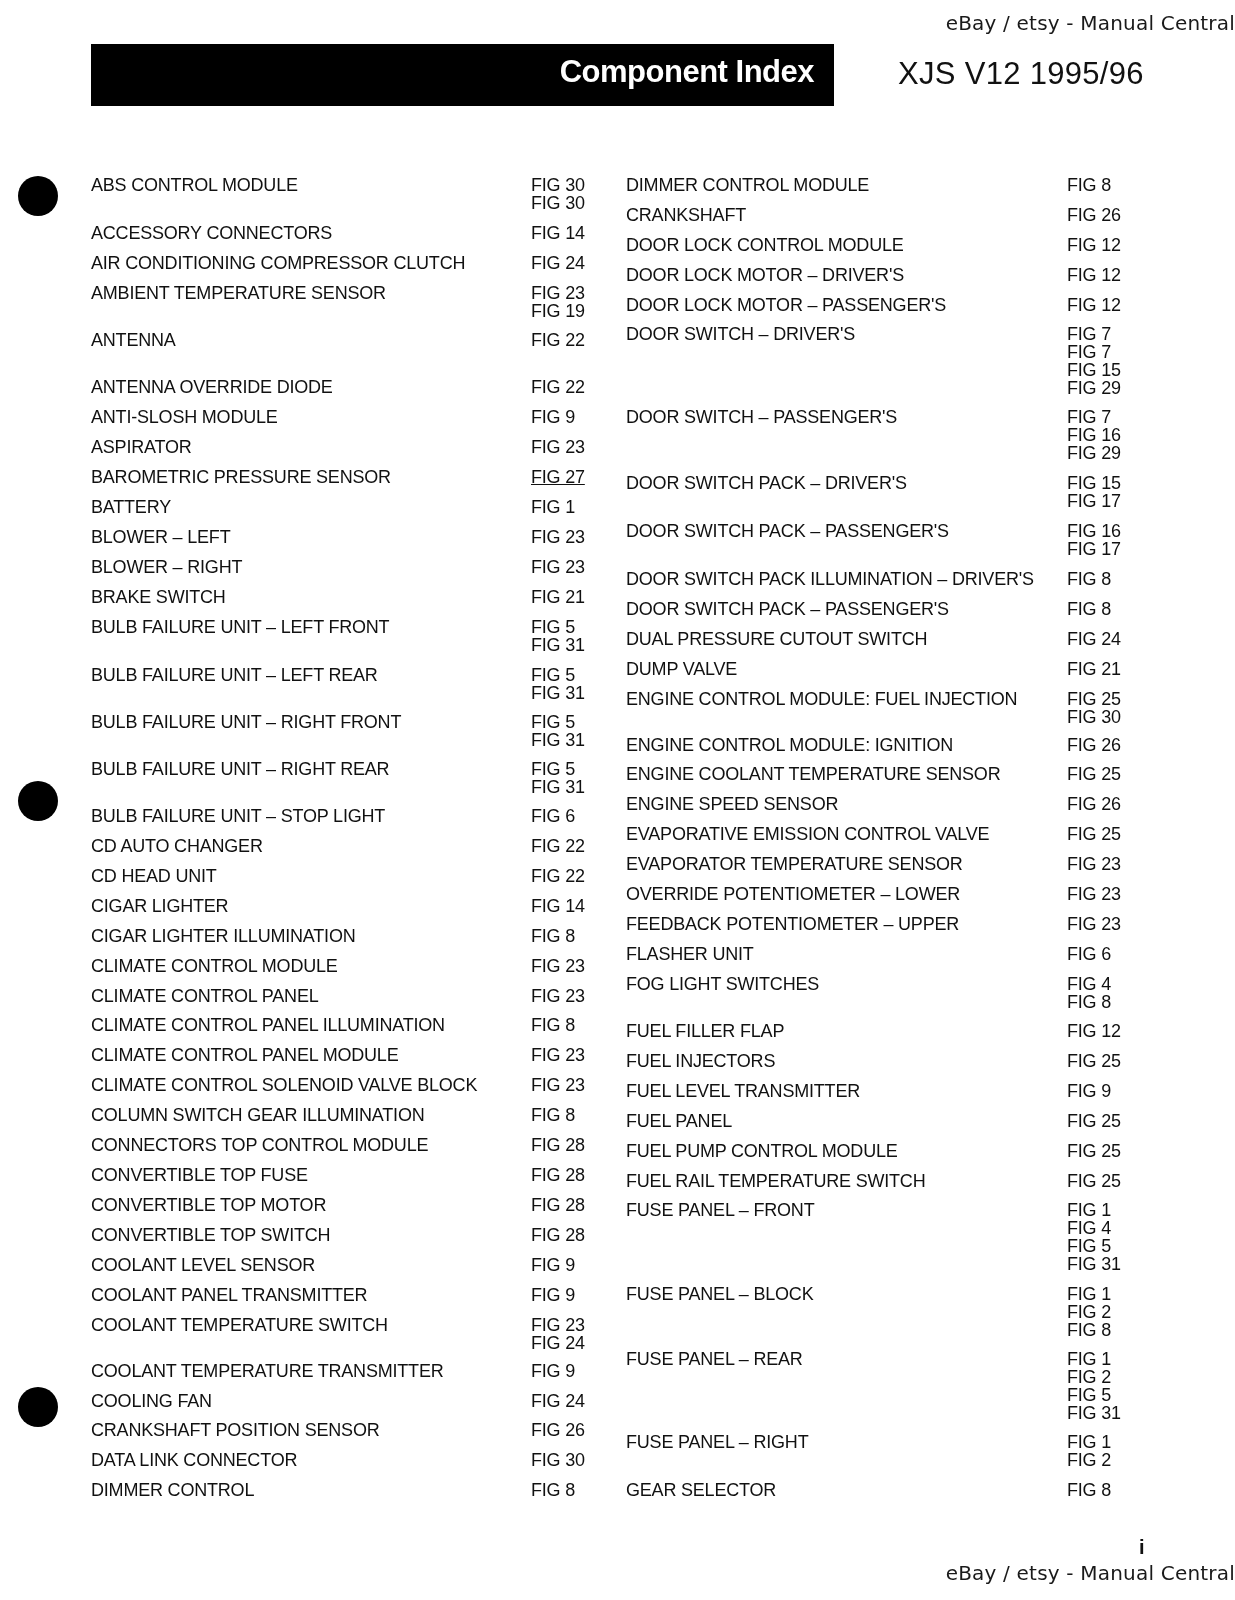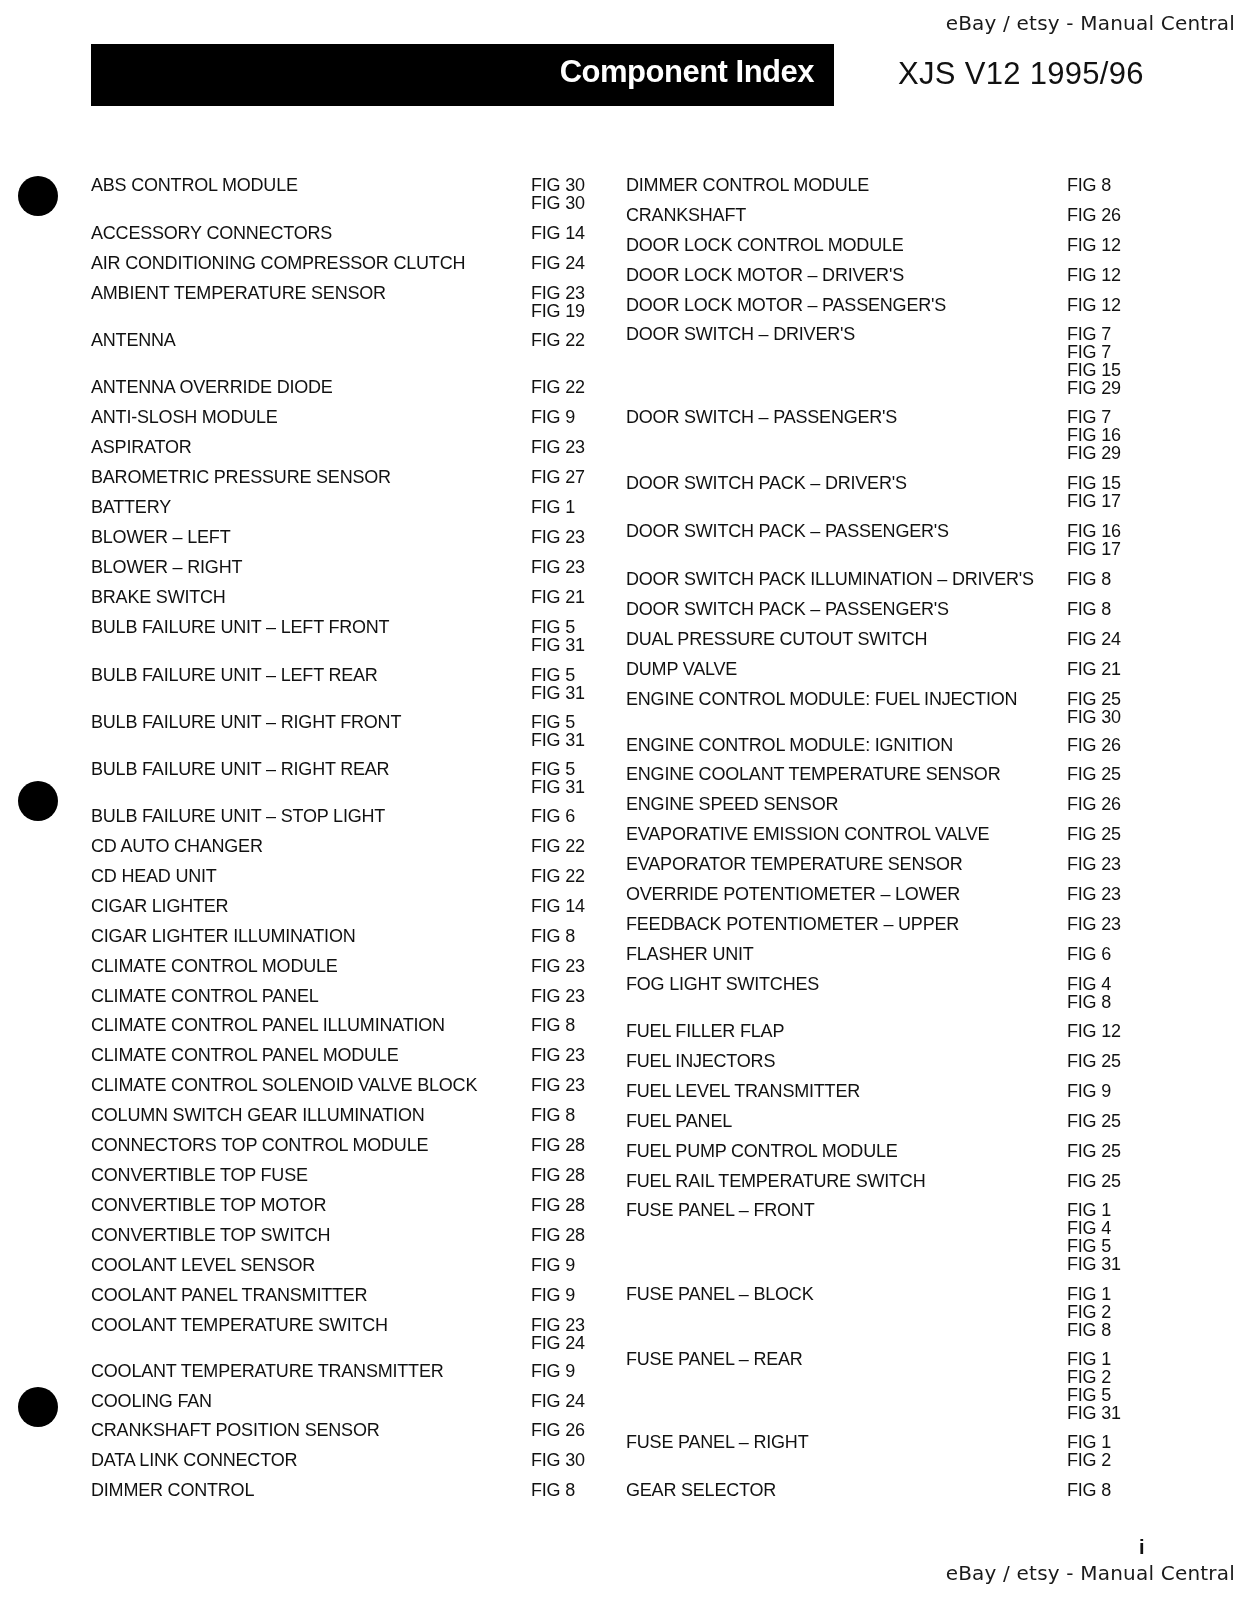--- a/index.html
+++ b/index.html
@@ -100,21 +100,21 @@
       </div>
     </div>
     <div class="entry" style="left: 91px; top: 438px;">
       <div class="name">ASPIRATOR</div>
       <div class="figs" style="left: 440px;">
         <div>FIG 23</div>
       </div>
     </div>
     <div class="entry" style="left: 91px; top: 468px;">
       <div class="name">BAROMETRIC PRESSURE SENSOR</div>
-      <div class="figs" style="left: 440px;">
+      <div class="figs" style="left: 440px; text-decoration: underline;">
         <div>FIG 27</div>
       </div>
     </div>
     <div class="entry" style="left: 91px; top: 498px;">
       <div class="name">BATTERY</div>
       <div class="figs" style="left: 440px;">
         <div>FIG 1</div>
       </div>
     </div>
     <div class="entry" style="left: 91px; top: 528px;">

